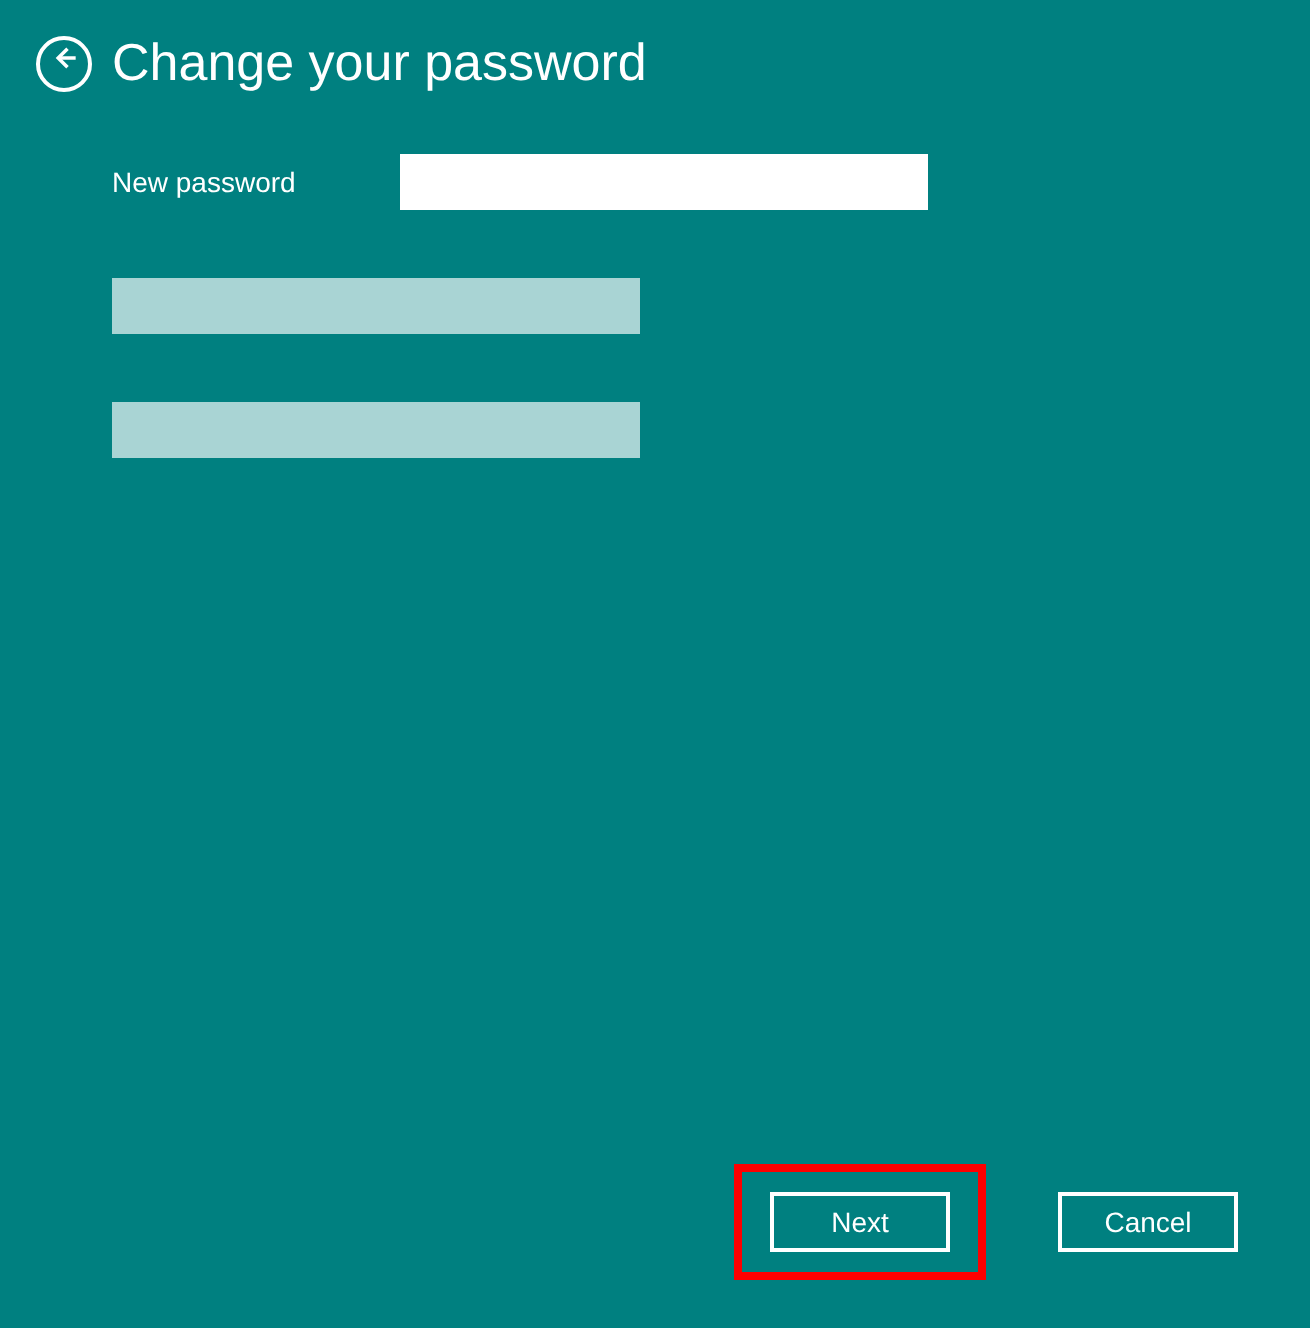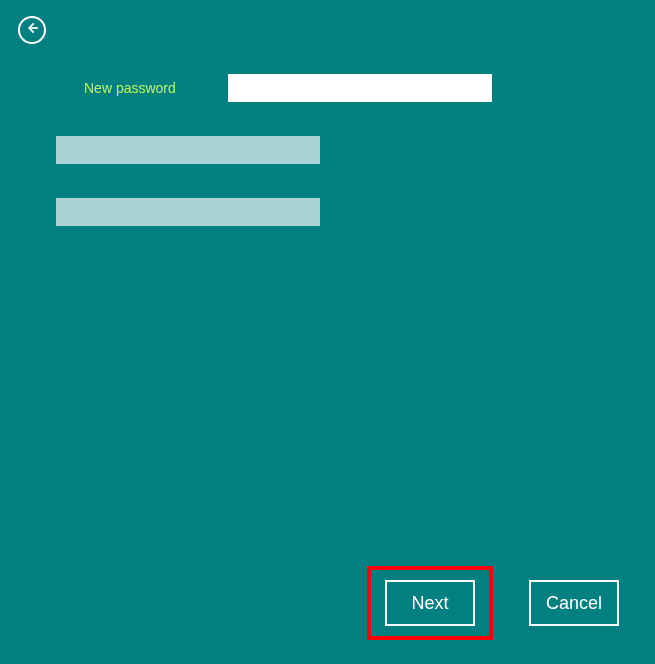--- a/index.html
+++ b/index.html
@@ -46,22 +46,21 @@
       padding: 30px 0 0 56px;
     }
     .form-row {
       display: flex;
       align-items: center;
       margin-bottom: 34px;
     }
     .form-label {
       width: 144px;
       font-size: 14px;
-      color: #bef264;
-      margin-left: 28px;
+      color: #ffffff;
     }
     .form-input {
       width: 264px;
       height: 28px;
       border: none;
       font-size: 14px;
       padding: 0 6px;
       outline: none;
     }
     .input-active {
@@ -78,44 +77,45 @@
       align-items: center;
       gap: 20px;
     }
     .highlight-box {
       border: 4px solid #ff0000;
       padding: 10px 14px;
       display: inline-flex;
     }
     .btn {
       width: 90px;
-      height: 46px;
+      height: 30px;
       background: transparent;
       border: 2px solid #ffffff;
       color: #ffffff;
-      font-size: 18px;
+      font-size: 14px;
       cursor: pointer;
       font-family: inherit;
     }
     .btn-cancel-wrap {
       padding: 14px 16px;
     }
   </style>
 </head>
 <body>
 
 <div class="header">
   <div class="back-button">
     <span>
       <svg viewBox="0 0 24 24" fill="none" stroke="#ffffff" stroke-width="3">
         <polyline points="15 4 7 12 15 20"></polyline>
         <line x1="7" y1="12" x2="22" y2="12"></line>
       </svg>
     </span>
   </div>
+  <h1 class="page-title">Change your password</h1>
 </div>
 
 <div class="form-area">
   <div class="form-row">
     <label class="form-label">New password</label>
     <input type="password" class="form-input input-active" value="" style="">
   </div>
   <div class="form-row">
     <input type="password" class="form-input input-inactive" value="" style="">
   </div>

